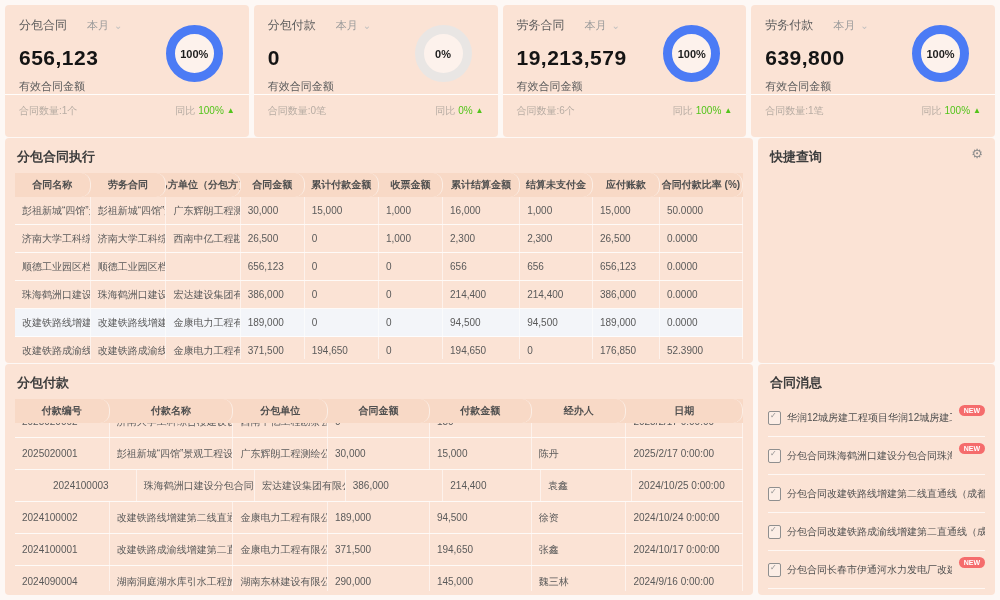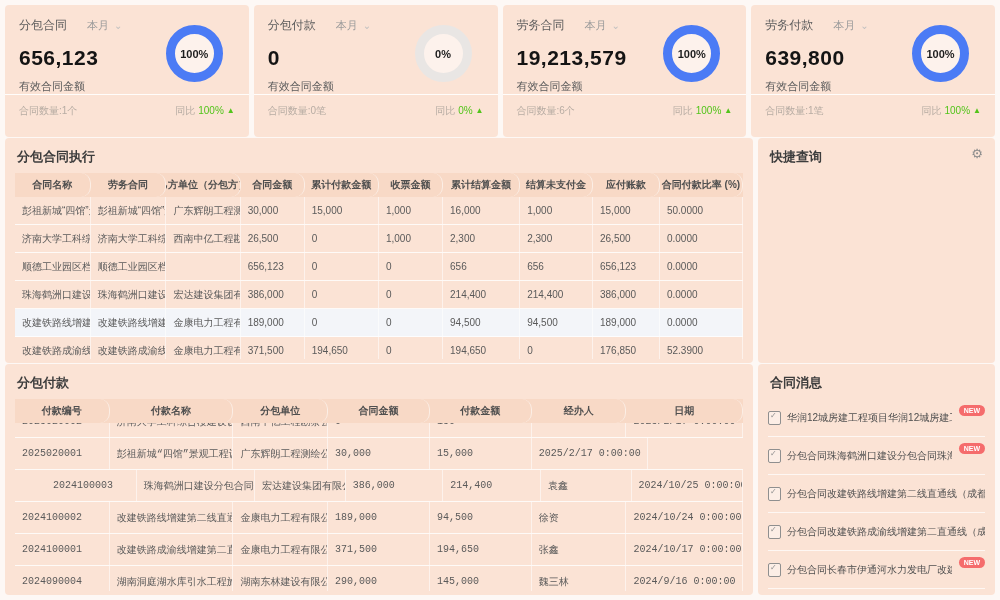--- a/index.html
+++ b/index.html
@@ -42,21 +42,21 @@
   .thead{display:flex;background:#f8d9c6;height:24px;flex:0 0 24px;align-items:stretch;}
   .thead .tcell{justify-content:center;text-align:center;font-weight:bold;
                 color:#4f4f4f;padding:0 2px;font-size:10px;border-radius:10px;}
   .tcell{box-sizing:border-box;font-size:10px;color:#5a5a5a;white-space:nowrap;overflow:hidden;
          display:flex;align-items:center;padding-left:7px;
          border-right:1px solid rgba(255,255,255,.55);}
   .trow{display:flex;height:27px;flex:0 0 auto;border-bottom:1px solid rgba(255,255,255,.8);
         align-items:stretch;cursor:default;}
   .trow.hl{background:#f3f5f9;}
   #exec-rows{overflow:hidden;flex:1;min-height:0;}
-  #pay-rows{overflow:hidden;flex:1;min-height:0;font-family:Liberation Mono, monospace;}
+  #pay-rows{overflow:hidden;flex:1;min-height:0;}
   .p-pay .trow{height:31px;}
   .clip-top{margin-top:-17px;}
   
   .msg-item{display:flex;align-items:center;gap:6px;height:37px;
             border-bottom:1px solid rgba(255,255,255,.7);
             font-size:10px;color:#4f4f4f;white-space:nowrap;overflow:hidden;cursor:pointer;}
   .msg-icon{flex:0 0 11px;width:11px;height:12px;border:1px solid #8f8f8f;border-radius:2px;
             position:relative;background:rgba(255,255,255,.4);}
   .msg-icon::after{content:"✓";position:absolute;top:-1px;left:1px;font-size:8px;color:#8f8f8f;}
   .msg-text{overflow:hidden;text-overflow:clip;flex:0 1 auto;}
@@ -268,20 +268,21 @@
             <div class="tcell" style="width: 14%;">150</div>
             <div class="tcell" style="width: 13%;"></div>
             <div class="tcell" style="width: 16%;">2025/2/17 0:00:00</div>
           </div>
           <div class="trow">
             <div class="tcell" style="width: 13%;">2025020001</div>
             <div class="tcell" style="width: 17%;">彭祖新城“四馆”景观工程设计项目分包付款</div>
             <div class="tcell" style="width: 13%;">广东辉朗工程测绘公司</div>
             <div class="tcell" style="width: 14%;">30,000</div>
             <div class="tcell" style="width: 14%;">15,000</div>
+            <div class="tcell" style="width: 13%;">陈丹</div>
             <div class="tcell" style="width: 16%;">2025/2/17 0:00:00</div>
           </div>
           <div class="trow">
             <div class="tcell" style="width: 13%; margin-left: 31px;">2024100003</div>
             <div class="tcell" style="width: 17%;">珠海鹤洲口建设分包合同付款</div>
             <div class="tcell" style="width: 13%;">宏达建设集团有限公司</div>
             <div class="tcell" style="width: 14%;">386,000</div>
             <div class="tcell" style="width: 14%;">214,400</div>
             <div class="tcell" style="width: 13%;">袁鑫</div>
             <div class="tcell" style="width: 16%;">2024/10/25 0:00:00</div>

